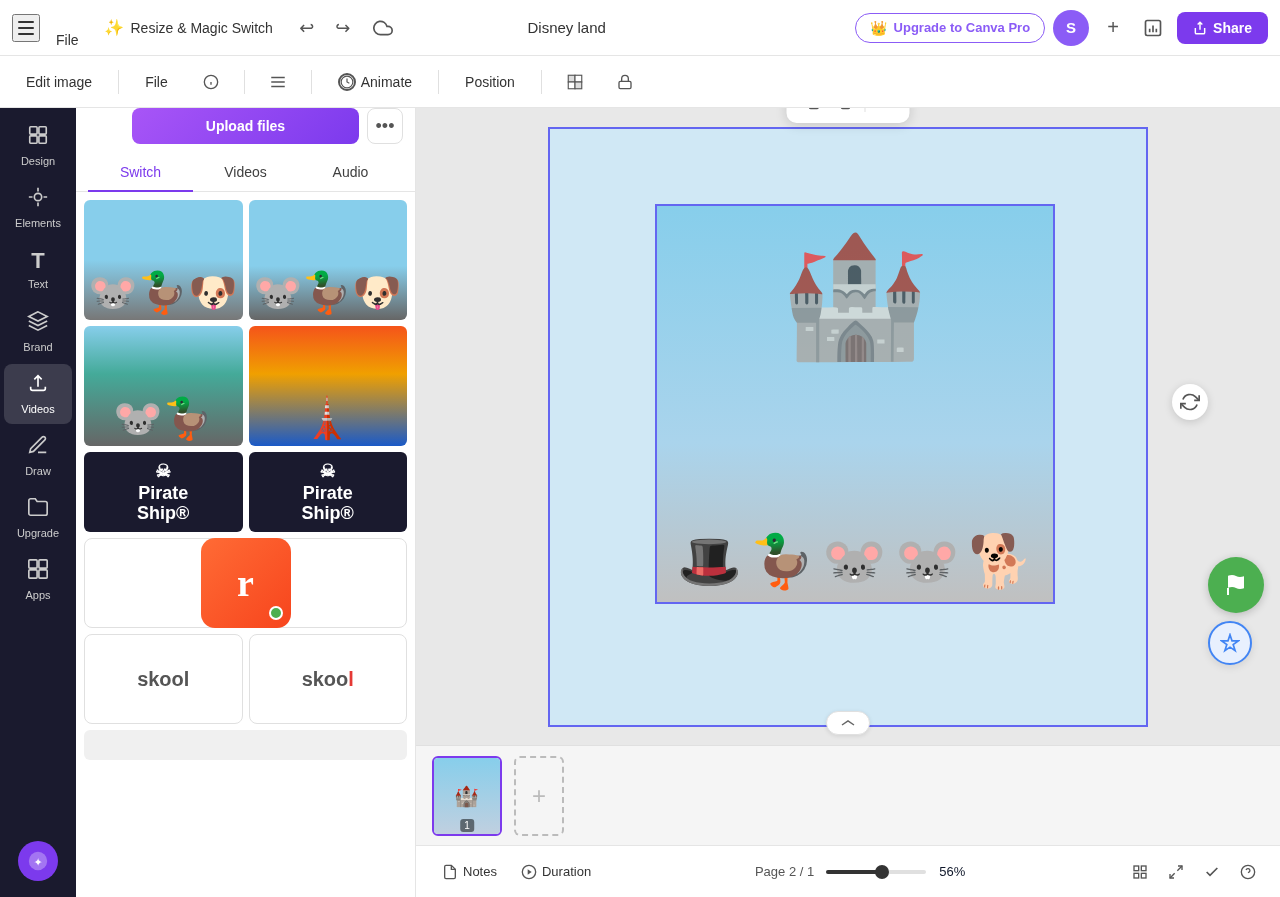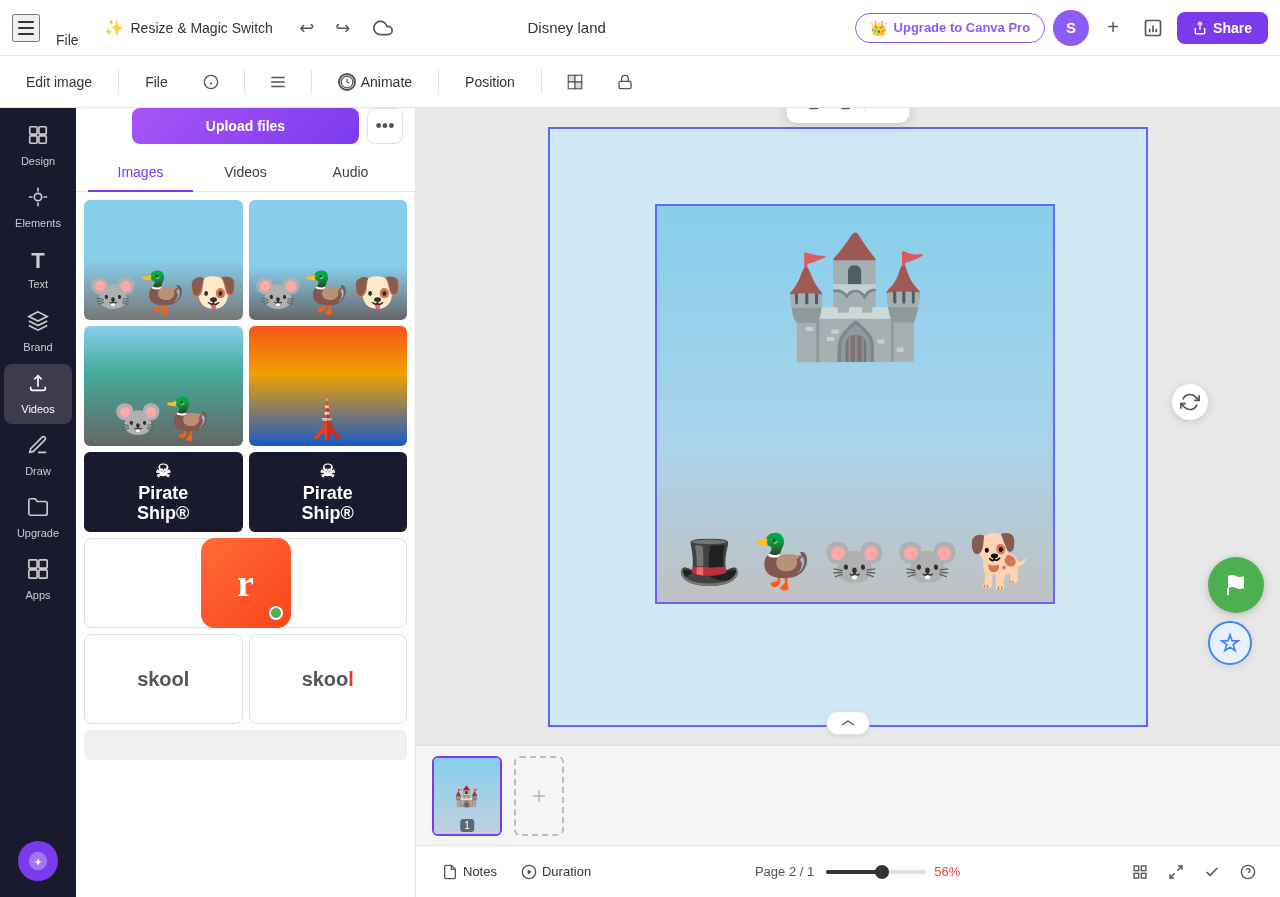--- a/index.html
+++ b/index.html
@@ -130,21 +130,21 @@
     
     .bottombar { height: 52px; background: #fff; border-top: 1px solid #e5e5e5; display: flex; align-items: center; padding: 0 16px; gap: 0; flex-shrink: 0; }
     .bottom-left { display: flex; align-items: center; gap: 4px; }
     .bottom-btn { display: flex; align-items: center; gap: 5px; background: none; border: none; cursor: pointer; padding: 6px 10px; border-radius: 6px; font-size: 13px; color: #333; font-weight: 500; }
     .bottom-center { flex: 1; display: flex; align-items: center; justify-content: center; gap: 12px; }
     .page-indicator { font-size: 13px; color: #555; }
     .zoom-slider { display: flex; align-items: center; gap: 8px; }
     .slider-track { width: 100px; height: 4px; background: #e0e0e0; border-radius: 2px; position: relative; cursor: pointer; }
     .slider-fill { width: 56%; height: 100%; background: #333; border-radius: 2px; }
     .slider-thumb { width: 14px; height: 14px; background: #333; border-radius: 50%; position: absolute; top: -5px; left: 56%; transform: translateX(-50%); cursor: pointer; }
-    .zoom-label { font-size: 13px; color: #ef4444; min-width: 36px; text-align: left; cursor: pointer; }
+    .zoom-label { font-size: 13px; color: #0f172a; min-width: 36px; text-align: center; cursor: pointer; }
     .bottom-right { display: flex; align-items: center; gap: 4px; }
     .bottom-icon-btn { width: 32px; height: 32px; background: none; border: none; cursor: pointer; border-radius: 6px; display: flex; align-items: center; justify-content: center; color: #555; font-size: 16px; }
 
     
     .thumbnails-bar { height: 100px; background: #f5f5f5; border-top: 1px solid #e0e0e0; display: flex; align-items: center; padding: 8px 16px; gap: 12px; flex-shrink: 0; }
     .thumb { width: 70px; height: 80px; border-radius: 6px; background: #d0e8f5; border: 2px solid #7c3aed; cursor: pointer; position: relative; overflow: hidden; display: flex; align-items: center; justify-content: center; }
     .thumb-number { position: absolute; bottom: 2px; left: 50%; transform: translateX(-50%); font-size: 10px; color: #fff; background: rgba(0,0,0,0.5); border-radius: 3px; padding: 1px 4px; }
     .thumb-add { width: 50px; height: 80px; border-radius: 6px; border: 2px dashed #bbb; cursor: pointer; display: flex; align-items: center; justify-content: center; font-size: 24px; color: #bbb; background: none; }
 
     
@@ -350,21 +350,21 @@
 
   <div class="panel">
     <div class="upload-row">
       <button class="upload-btn">Upload files</button>
       <button class="upload-more-btn">
         <span>•••</span>
       </button>
     </div>
     <div class="tab-row">
       <button class="tab-btn active">
-        <span>Images</span>
+        <span>Switch</span>
       </button>
       <button class="tab-btn">
         <span>Videos</span>
       </button>
       <button class="tab-btn">
         <span>Audio</span>
       </button>
     </div>
     <div class="panel-content">
 

